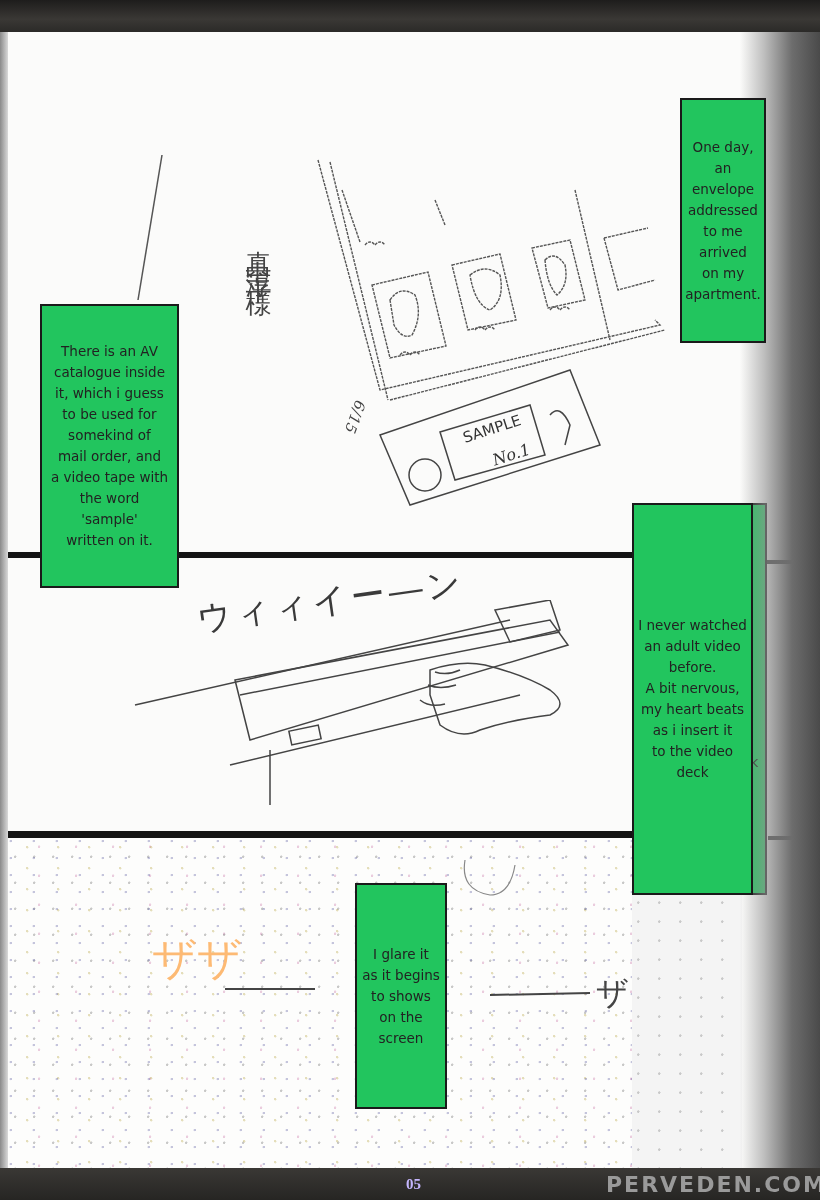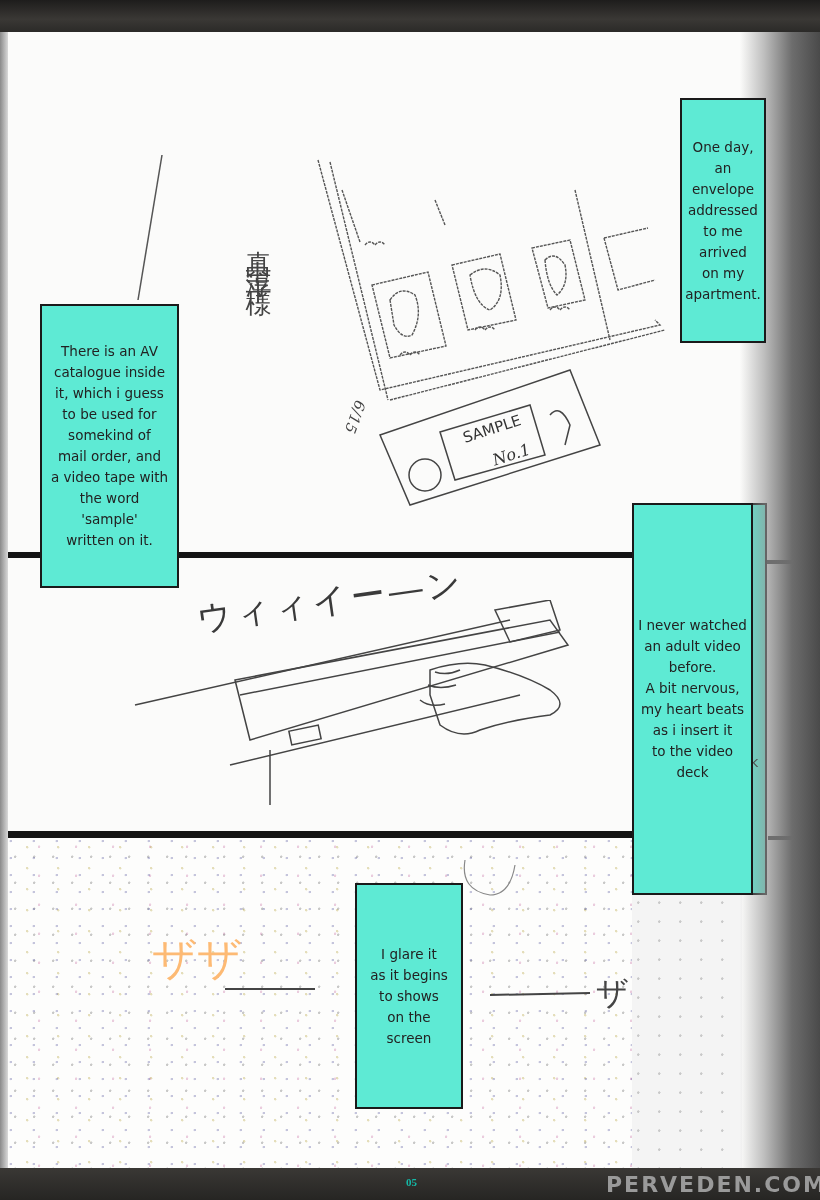--- a/index.html
+++ b/index.html
@@ -26,29 +26,29 @@
       radial-gradient(circle at 12% 18%, rgba(90,90,160,.35) 0 1px, transparent 1.5px),
       radial-gradient(circle at 62% 44%, rgba(180,160,60,.35) 0 1px, transparent 1.5px),
       radial-gradient(circle at 38% 72%, rgba(120,120,120,.4) 0 1px, transparent 1.5px),
       radial-gradient(circle at 84% 30%, rgba(190,90,150,.3) 0 1px, transparent 1.5px);
     background-size: 23px 17px, 31px 21px, 19px 26px, 37px 29px; }
   .static-right { position:absolute; left:632px; top:895px; width:110px; height:275px;
     background-color:#f4f4f4;
     background-image: radial-gradient(circle at 30% 40%, rgba(120,120,120,.35) 0 1px, transparent 1.5px);
     background-size: 21px 19px; }
 
-  .caption { position:absolute; background:#5eead4; border:2px solid #1a1a1a;
+  .caption { position:absolute; background:#22c55e; border:2px solid #1a1a1a;
     box-sizing:border-box; display:flex; align-items:center; justify-content:center;
     text-align:center; color:#222; font-size:13.5px; line-height:21px;
     white-space:pre-line; font-family:"DejaVu Sans", sans-serif; }
 
   .sketch { position:absolute; }
   .sfx { position:absolute; color:#333; font-family:"DejaVu Serif", serif; }
-  .page-number { position:absolute; left:406px; top:1176px; color:#14b8a6;
-    font-family:"Liberation Serif", serif; font-size:11px; font-weight:bold; }
+  .page-number { position:absolute; left:406px; top:1176px; color:#c4b5fd;
+    font-family:"Liberation Serif", serif; font-size:15px; font-weight:bold; }
   .watermark { position:absolute; left:606px; top:1172px; color:#9a9a9a;
     font-family:"DejaVu Sans", sans-serif; font-weight:bold; font-size:22px;
     letter-spacing:2px; }
 </style>
 </head>
 <body>
 
 <div class="top-band"></div>
 <div class="paper"></div>
 <div class="left-edge"></div>
@@ -154,21 +154,21 @@
 <svg class="sketch" style="left:220px;top:975px" width="420" height="30">
   <g stroke="#444" stroke-width="2">
     <line x1="5" y1="14" x2="95" y2="14"></line>
     <line x1="270" y1="20" x2="370" y2="18"></line>
   </g>
 </svg>
 <div class="sfx" style="left:596px;top:972px;font-size:32px;color:#444;">ザ</div>
 <svg class="sketch" style="left:455px;top:850px" width="70" height="50">
   <path d="M10,10 q-5,30 25,35 q20,0 25,-30" fill="none" stroke="#888" stroke-width="1.2"></path>
 </svg>
-<div class="caption" style="left:355px;top:883px;width:108px;height:226px;">I glare it
+<div class="caption" style="left:355px;top:883px;width:92px;height:226px;">I glare it
 as it begins
 to shows
 on the
 screen</div>
 
 <div class="right-shadow"></div>
 
 <div class="caption" style="left:680px;top:98px;width:86px;height:245px;">One day,
 an
 envelope

